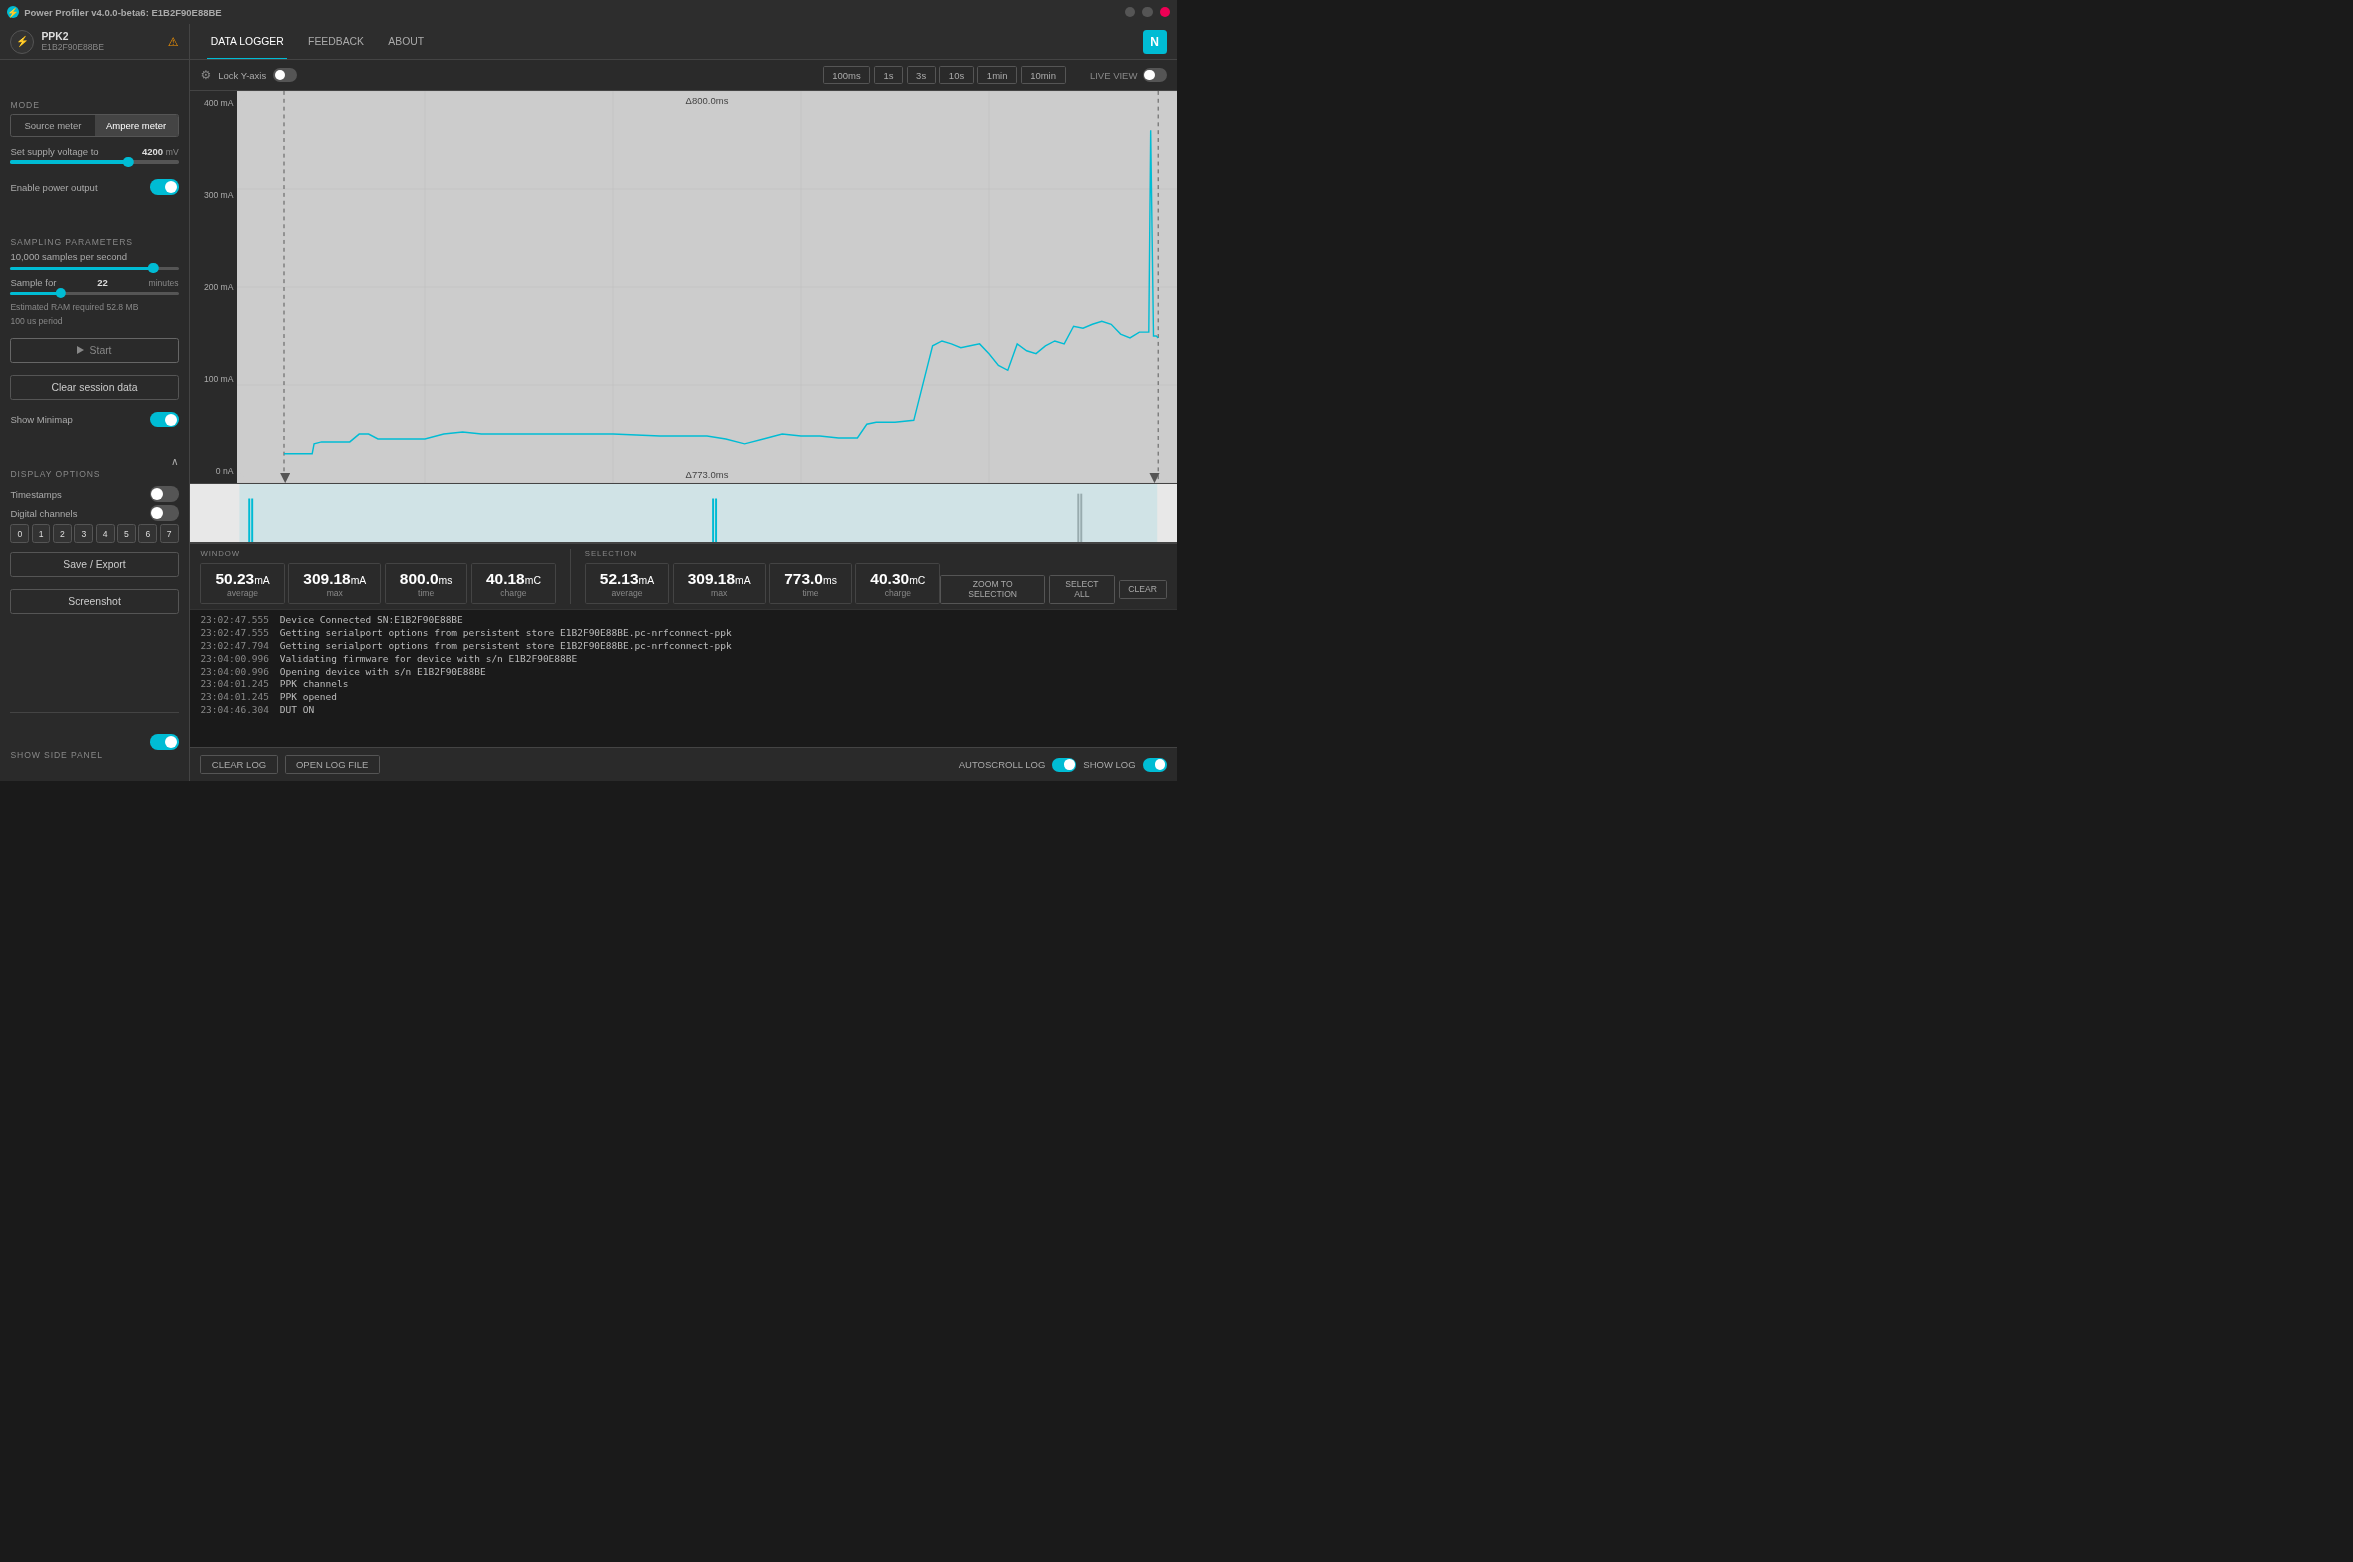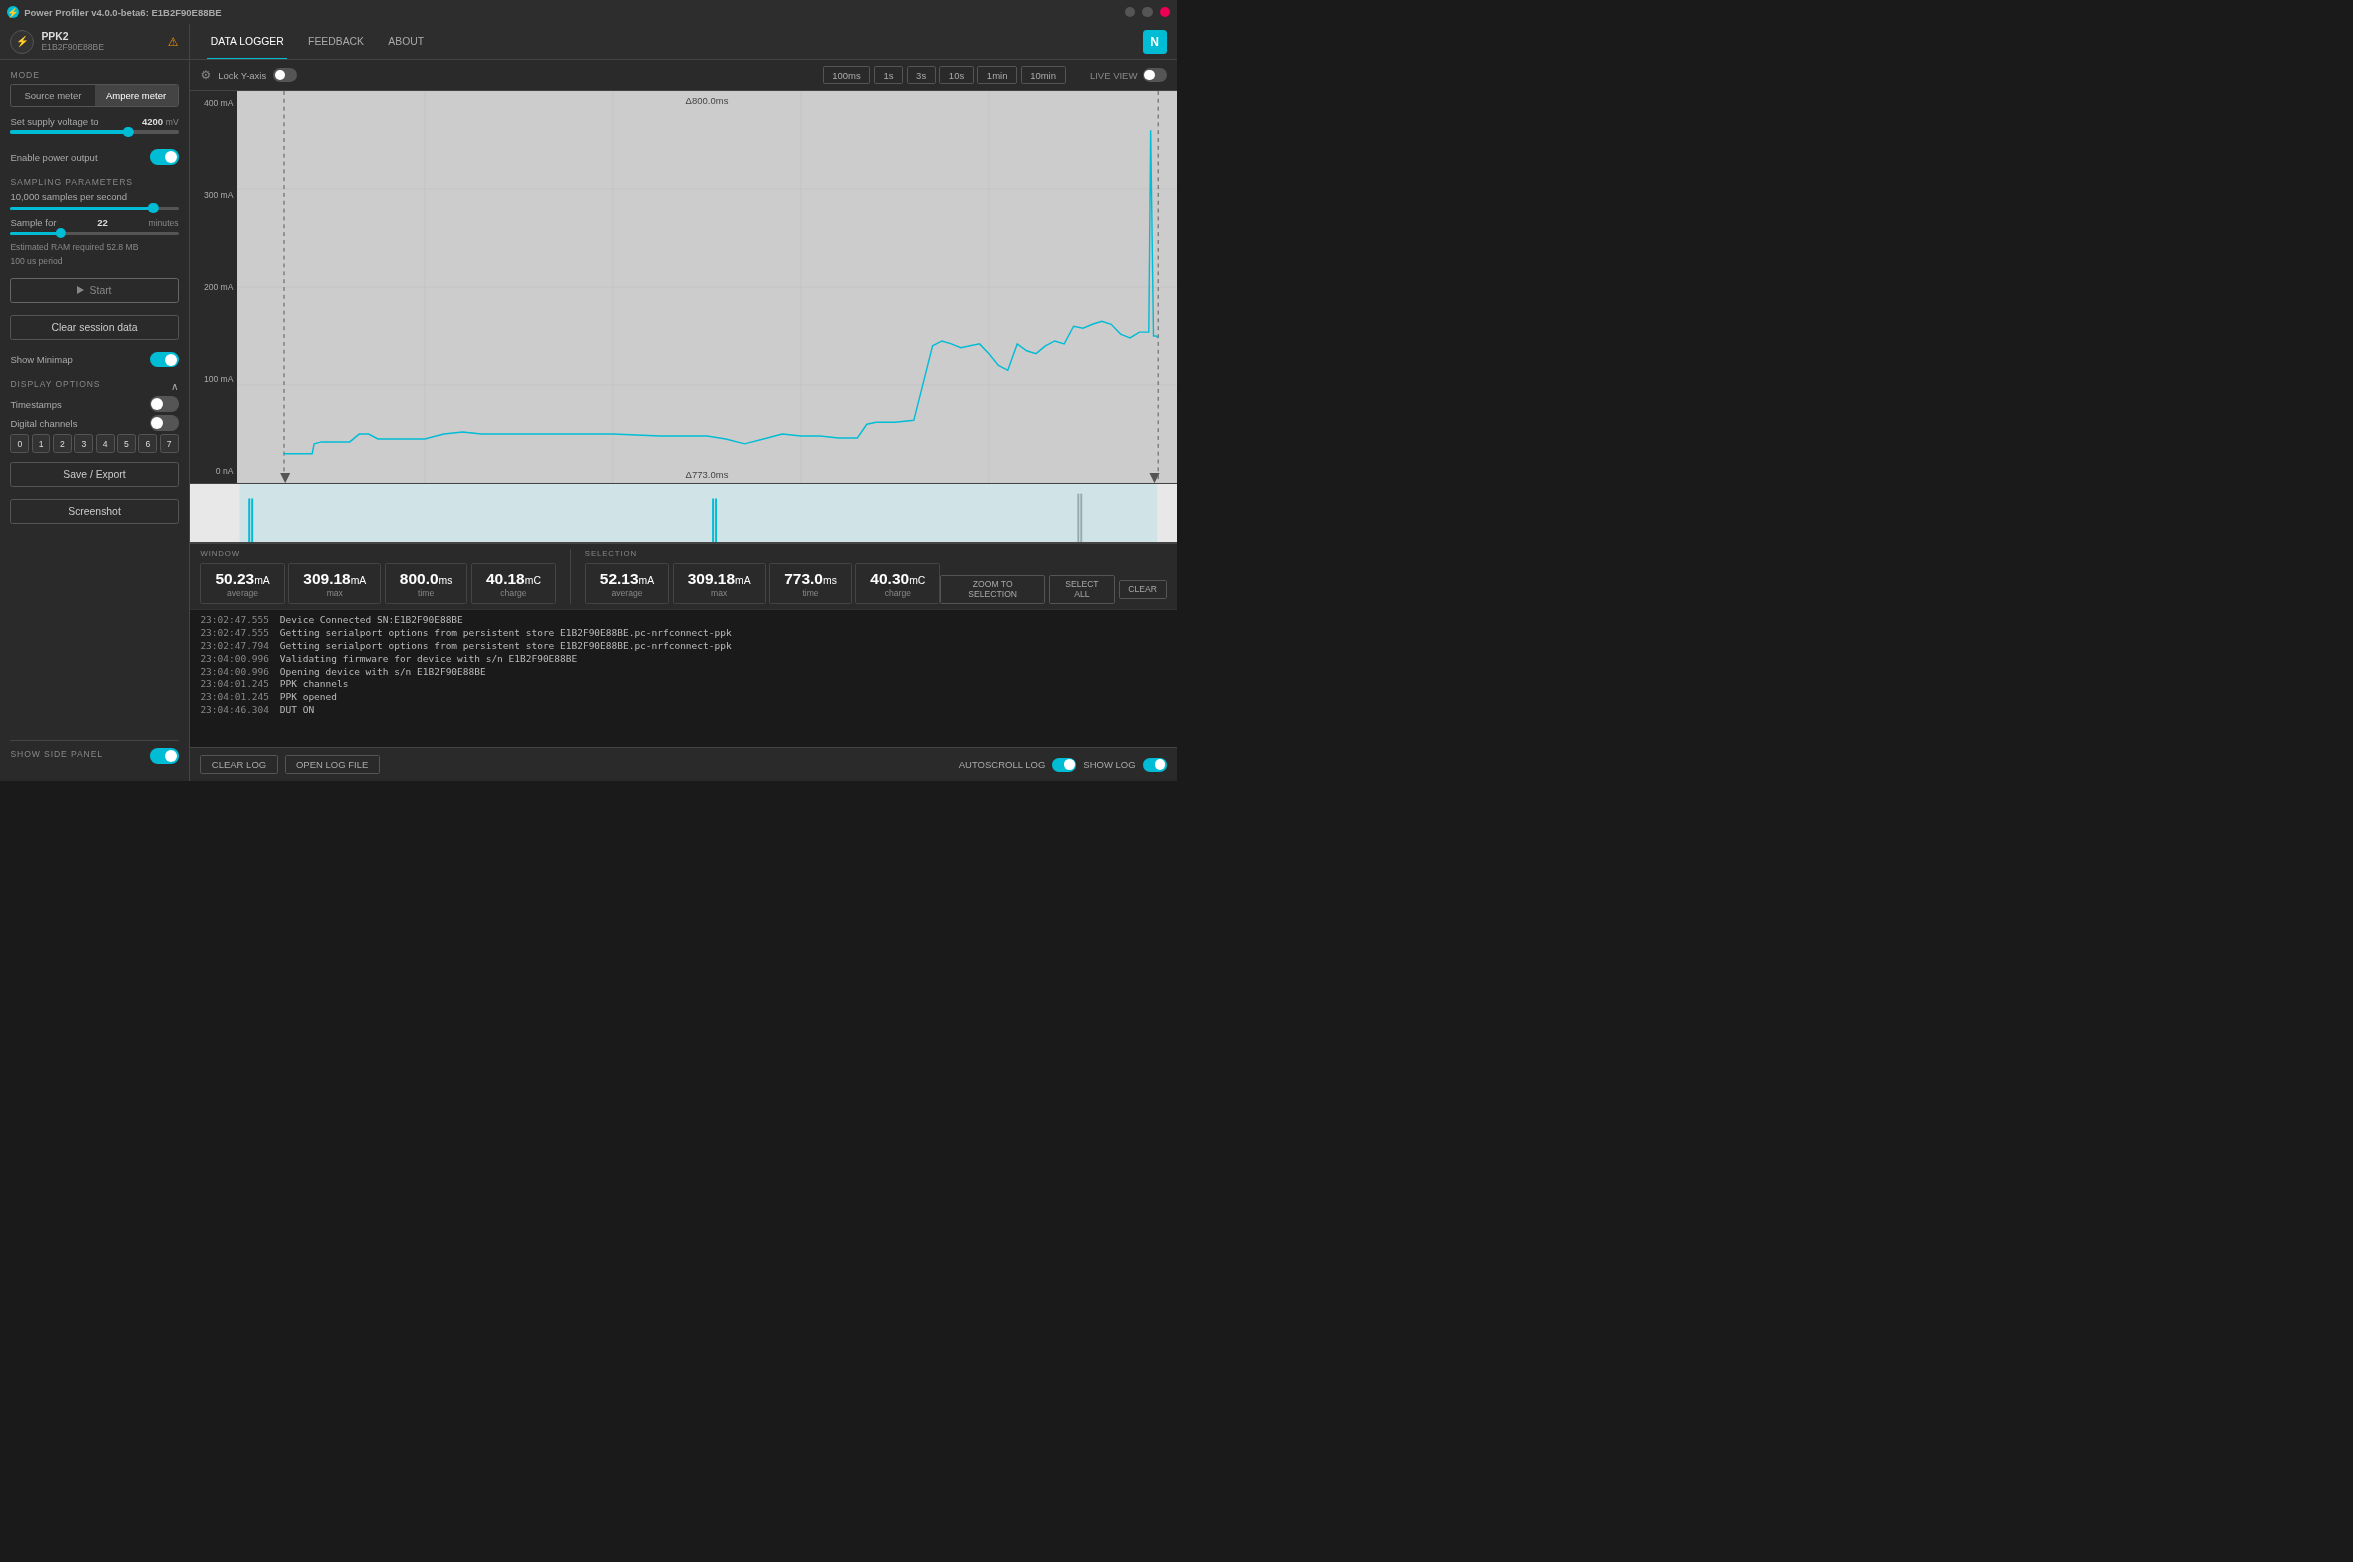--- a/index.html
+++ b/index.html
@@ -130,20 +130,21 @@
       display: flex;
       flex-direction: column;
       gap: 8.6px;
     }
     .section-label {
       font-size: 8.6px;
       color: #888;
       letter-spacing: 0.9px;
       text-transform: uppercase;
       margin-bottom: 3.5px;
+      margin-top: 30px;
     }
     .mode-buttons {
       display: flex;
       border: 0.9px solid #555;
       border-radius: 2.6px;
       overflow: hidden;
     }
     .mode-btn {
       flex: 1;
       padding: 5.2px 3.5px;

